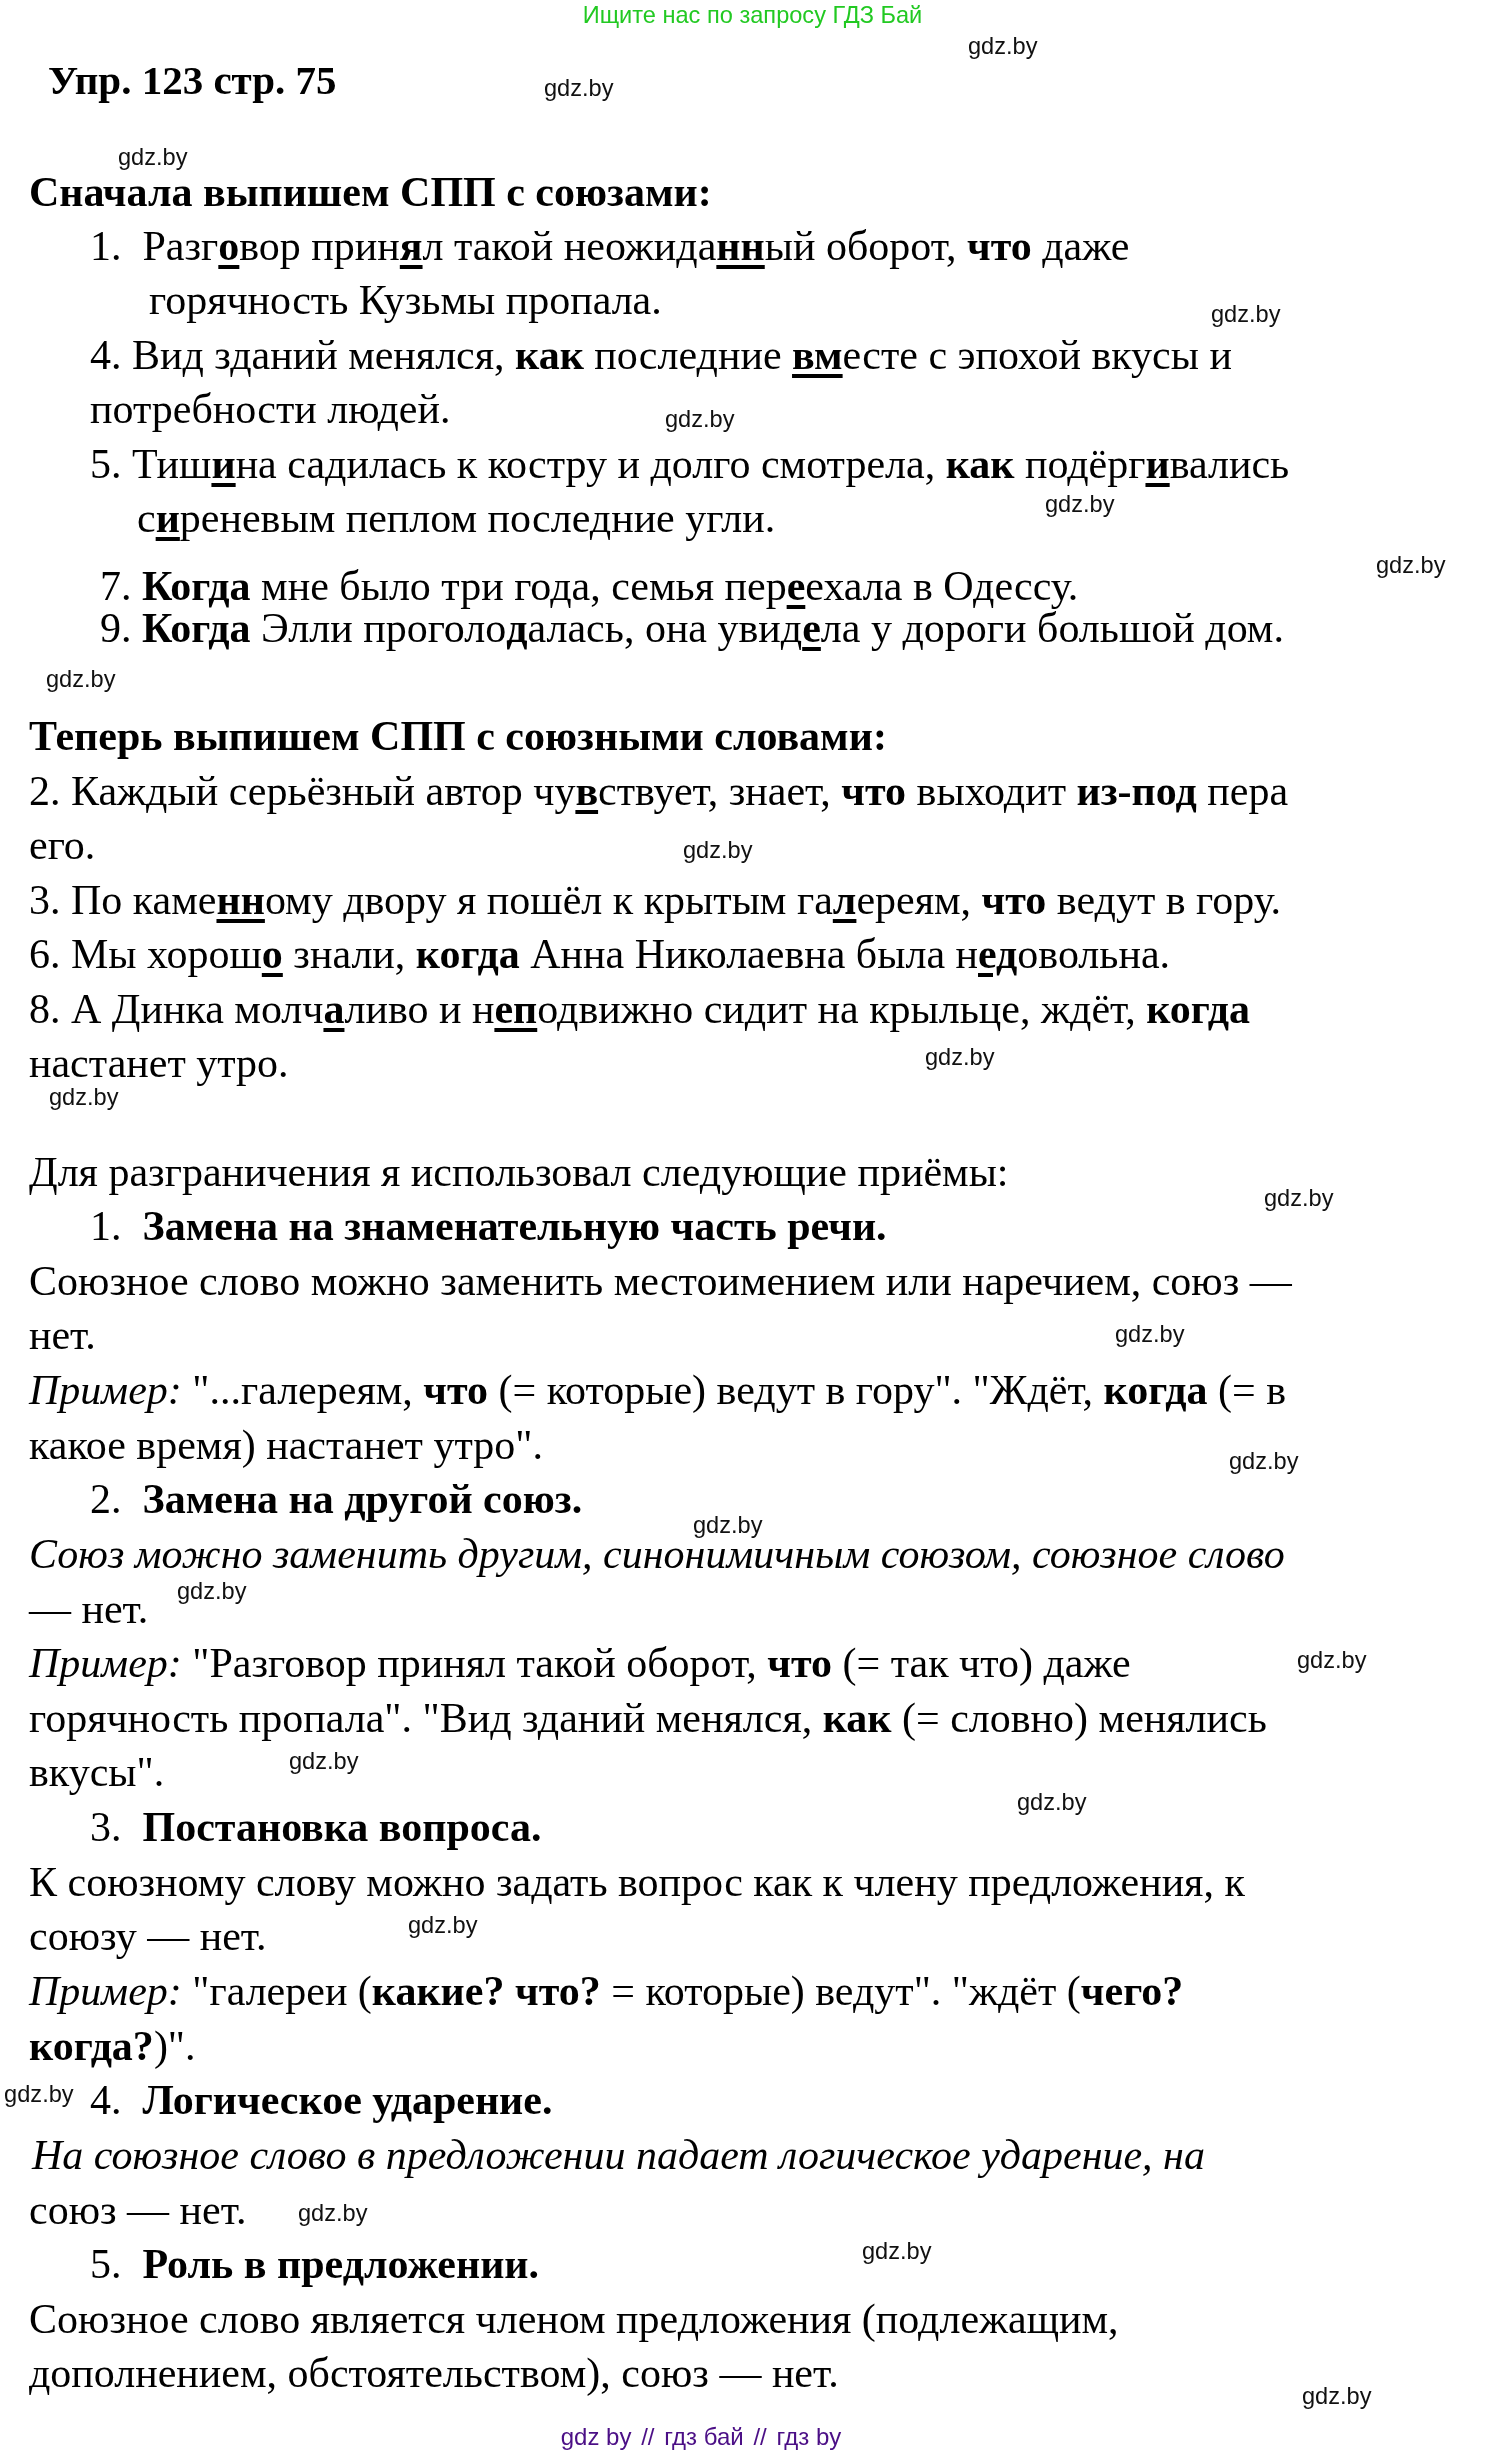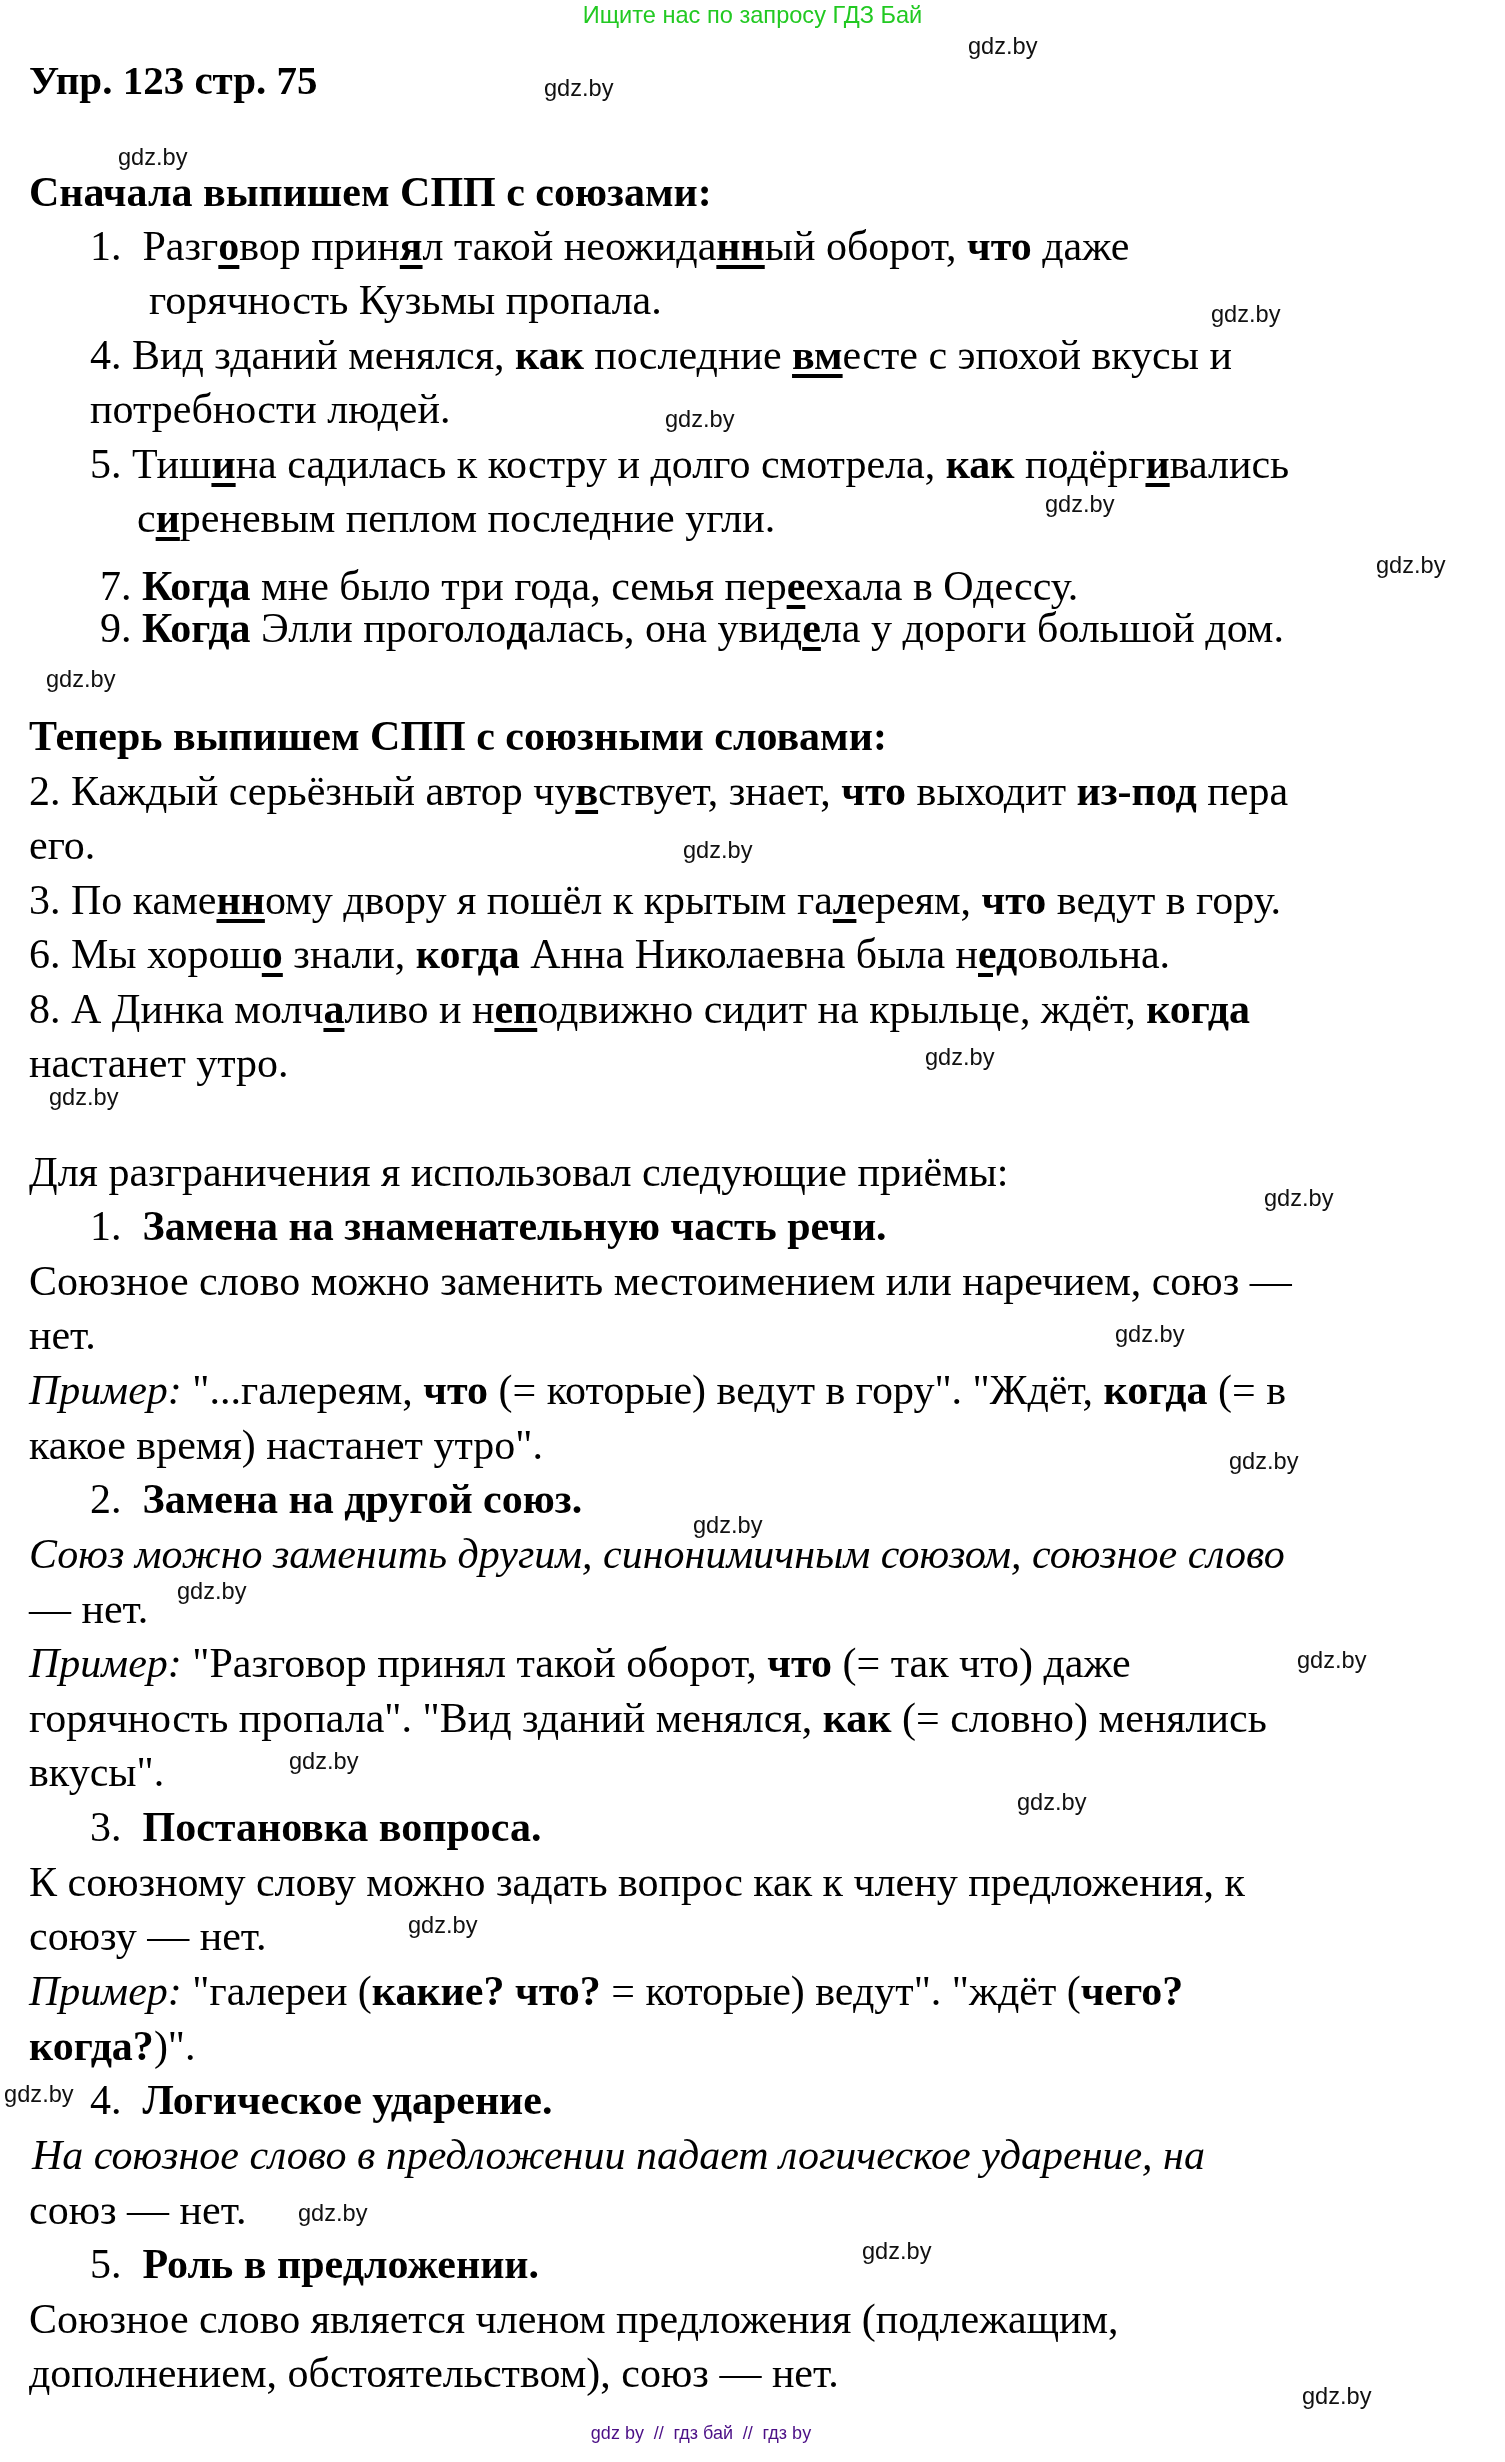--- a/index.html
+++ b/index.html
@@ -1,25 +1,25 @@
 <!DOCTYPE html>
 <html style="font-size:13px"><head>
 <meta charset="utf-8">
 <style>
   html, body { margin: 0; padding: 0; background: #ffffff; }
   body { width: 1505px; height: 2462px; position: relative; overflow: hidden; }
   .page { position: absolute; left: 0; top: 0; width: 1505px; height: 2462px; }
   .banner { position: absolute; left: 0; width: 1505px; top: 1.6px; text-align: center;
             font-family: "Liberation Sans", sans-serif; font-size: 23.6px; color: #22c922; }
   .footer { position: absolute; left: 0; width: 1402px; top: 2423px; text-align: center;
-            font-family: "Liberation Sans", sans-serif; font-size: 18px; color: #4b0f86; }
+            font-family: "Liberation Sans", sans-serif; font-size: 24px; color: #4b0f86; }
   .footer .sep { margin: 0 9.8px; }
   .line { position: absolute; white-space: nowrap; font-family: "Liberation Serif", serif;
           font-size: 42px; line-height: 52px; color: #000; }
-  .title { font-size: 41px; font-weight: bold; }
+  .title { font-size: 41px; font-weight: bold; margin-left: 19px; }
   .heading { font-weight: bold; }
   b { font-weight: bold; }
   i { font-style: italic; }
   u { text-decoration: underline; text-decoration-thickness: 4.1px; text-underline-offset: 4.9px; font-weight: bold; }
   .wm { position: absolute; font-family: "Liberation Sans", sans-serif; font-size: 23.6px; color: #111; white-space: nowrap; }
 </style>
 </head>
 <body>
 
 <div class="page">

